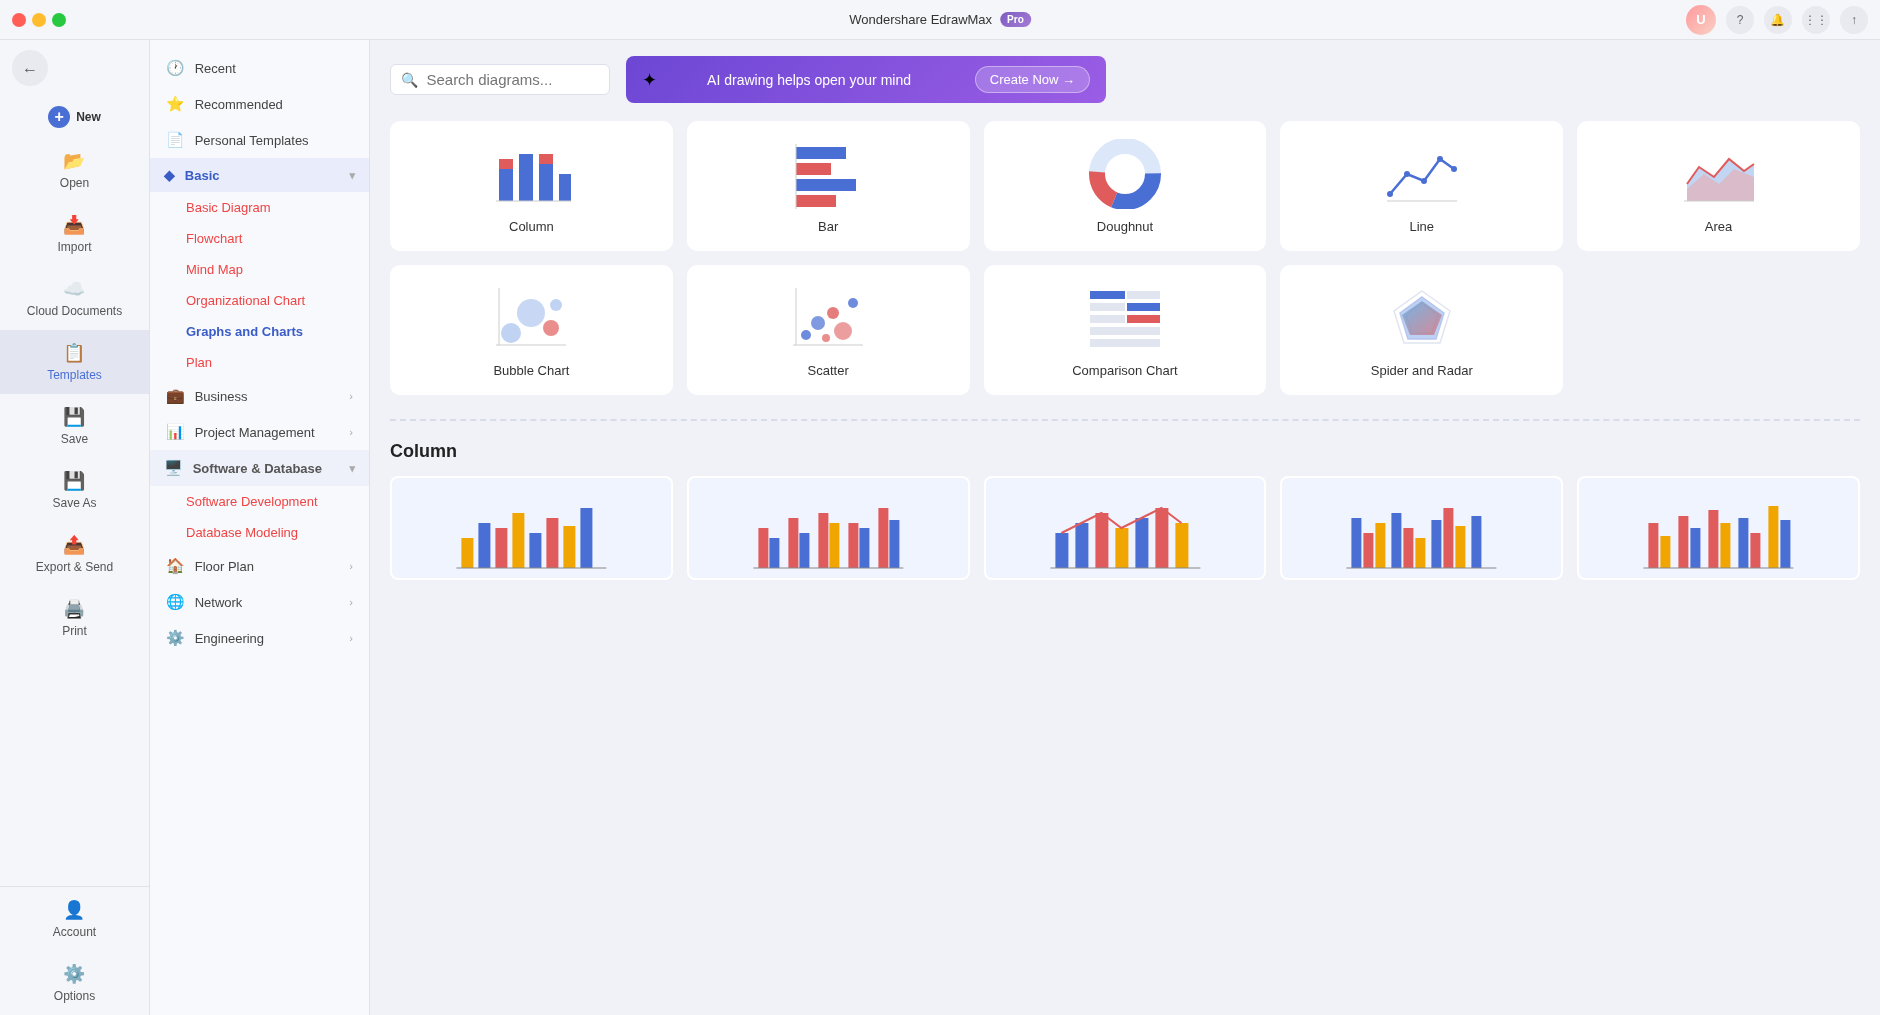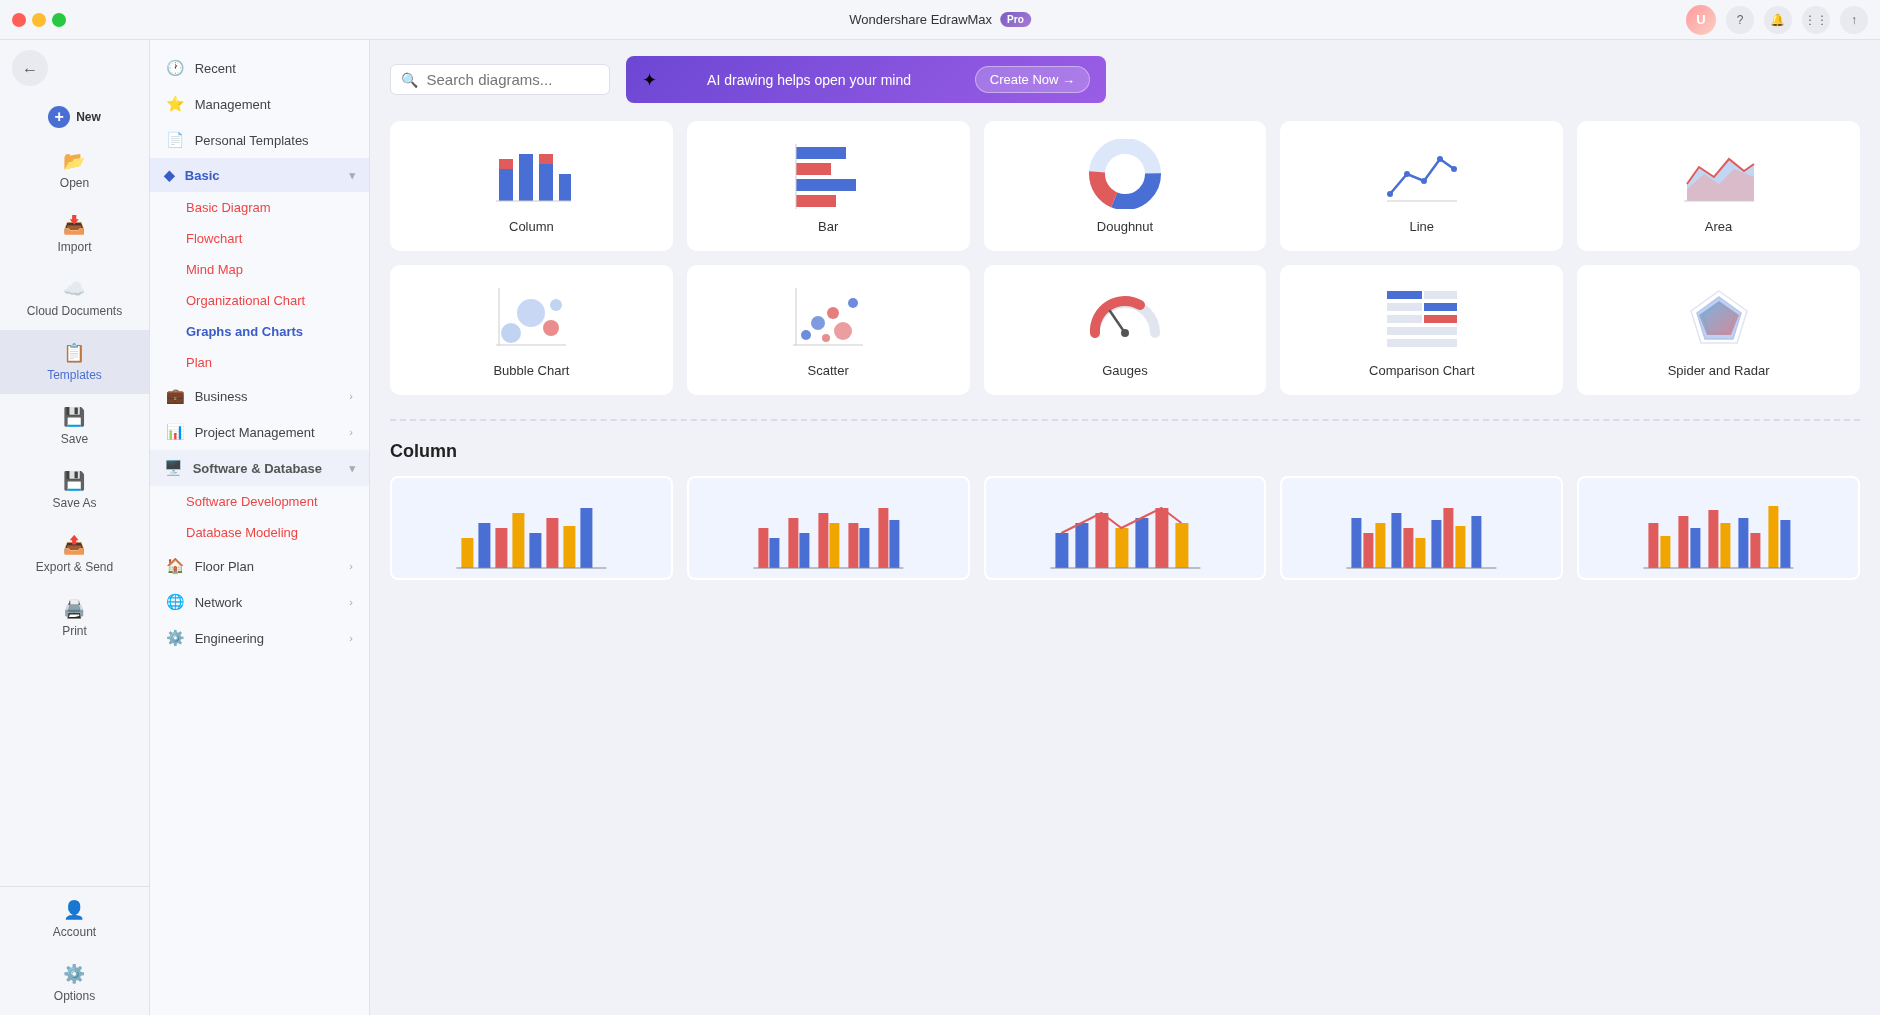--- a/index.html
+++ b/index.html
@@ -312,21 +312,21 @@
     </div>
   </div>
 
   <div class="middle-panel">
     <div class="middle-nav-item">
       <span class="nav-icon">🕐</span>
       <span>Recent</span>
     </div>
     <div class="middle-nav-item">
       <span class="nav-icon">⭐</span>
-      <span>Management</span>
+      <span>Recommended</span>
     </div>
     <div class="middle-nav-item">
       <span class="nav-icon">📄</span>
       <span>Personal Templates</span>
     </div>
 
     <div class="middle-nav-item section-header">
       <span style="color:#3a5cc7;font-size:14px;">◆</span>
       <span>Basic</span>
       <span class="chevron">▾</span>
@@ -482,31 +482,20 @@
             <circle cx="55" cy="48" r="9" fill="#e05c5c" opacity="0.6"></circle>
             <circle cx="65" cy="20" r="5" fill="#4a6fd4" opacity="0.8"></circle>
             <circle cx="38" cy="55" r="4" fill="#e05c5c" opacity="0.7"></circle>
             <line x1="5" y1="62" x2="75" y2="62" stroke="#ccc" stroke-width="1"></line>
             <line x1="8" y1="5" x2="8" y2="62" stroke="#ccc" stroke-width="1"></line>
           </svg>
         </div>
         <span class="chart-label">Scatter</span>
       </div>
 
-      <div class="chart-card">
-        <div class="chart-icon">
-          <svg viewBox="0 0 80 70" xmlns="http://www.w3.org/2000/svg">
-            <path d="M10,50 A30,30 0 0,1 70,50" fill="none" stroke="#e0e5f0" stroke-width="10" stroke-linecap="round"></path>
-            <path d="M10,50 A30,30 0 0,1 55,22" fill="none" stroke="#e05c5c" stroke-width="10" stroke-linecap="round"></path>
-            <circle cx="40" cy="50" r="4" fill="#555"></circle>
-            <line x1="40" y1="50" x2="25" y2="28" stroke="#555" stroke-width="2.5" stroke-linecap="round"></line>
-          </svg>
-        </div>
-        <span class="chart-label">Gauges</span>
-      </div>
 
       <div class="chart-card">
         <div class="chart-icon">
           <svg viewBox="0 0 80 70" xmlns="http://www.w3.org/2000/svg">
             <rect x="5" y="8" width="35" height="8" fill="#4a6fd4"></rect>
             <rect x="5" y="20" width="35" height="8" fill="#e0e5f0"></rect>
             <rect x="5" y="32" width="35" height="8" fill="#e0e5f0"></rect>
             <rect x="42" y="8" width="33" height="8" fill="#e0e5f0"></rect>
             <rect x="42" y="20" width="33" height="8" fill="#4a6fd4"></rect>
             <rect x="42" y="32" width="33" height="8" fill="#e05c5c"></rect>

